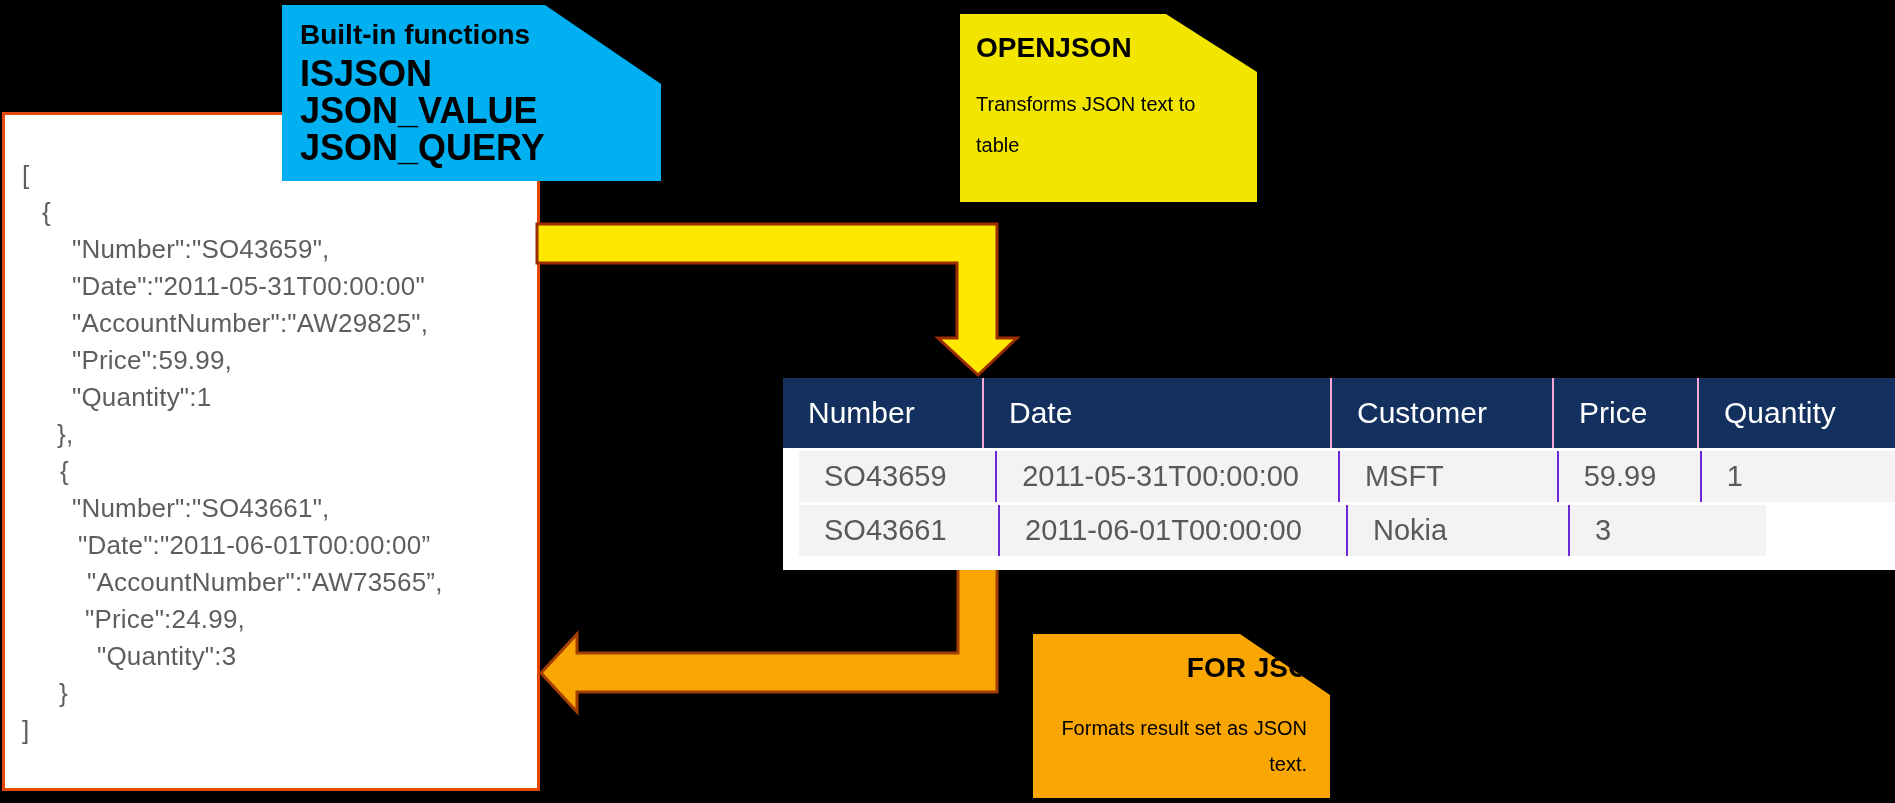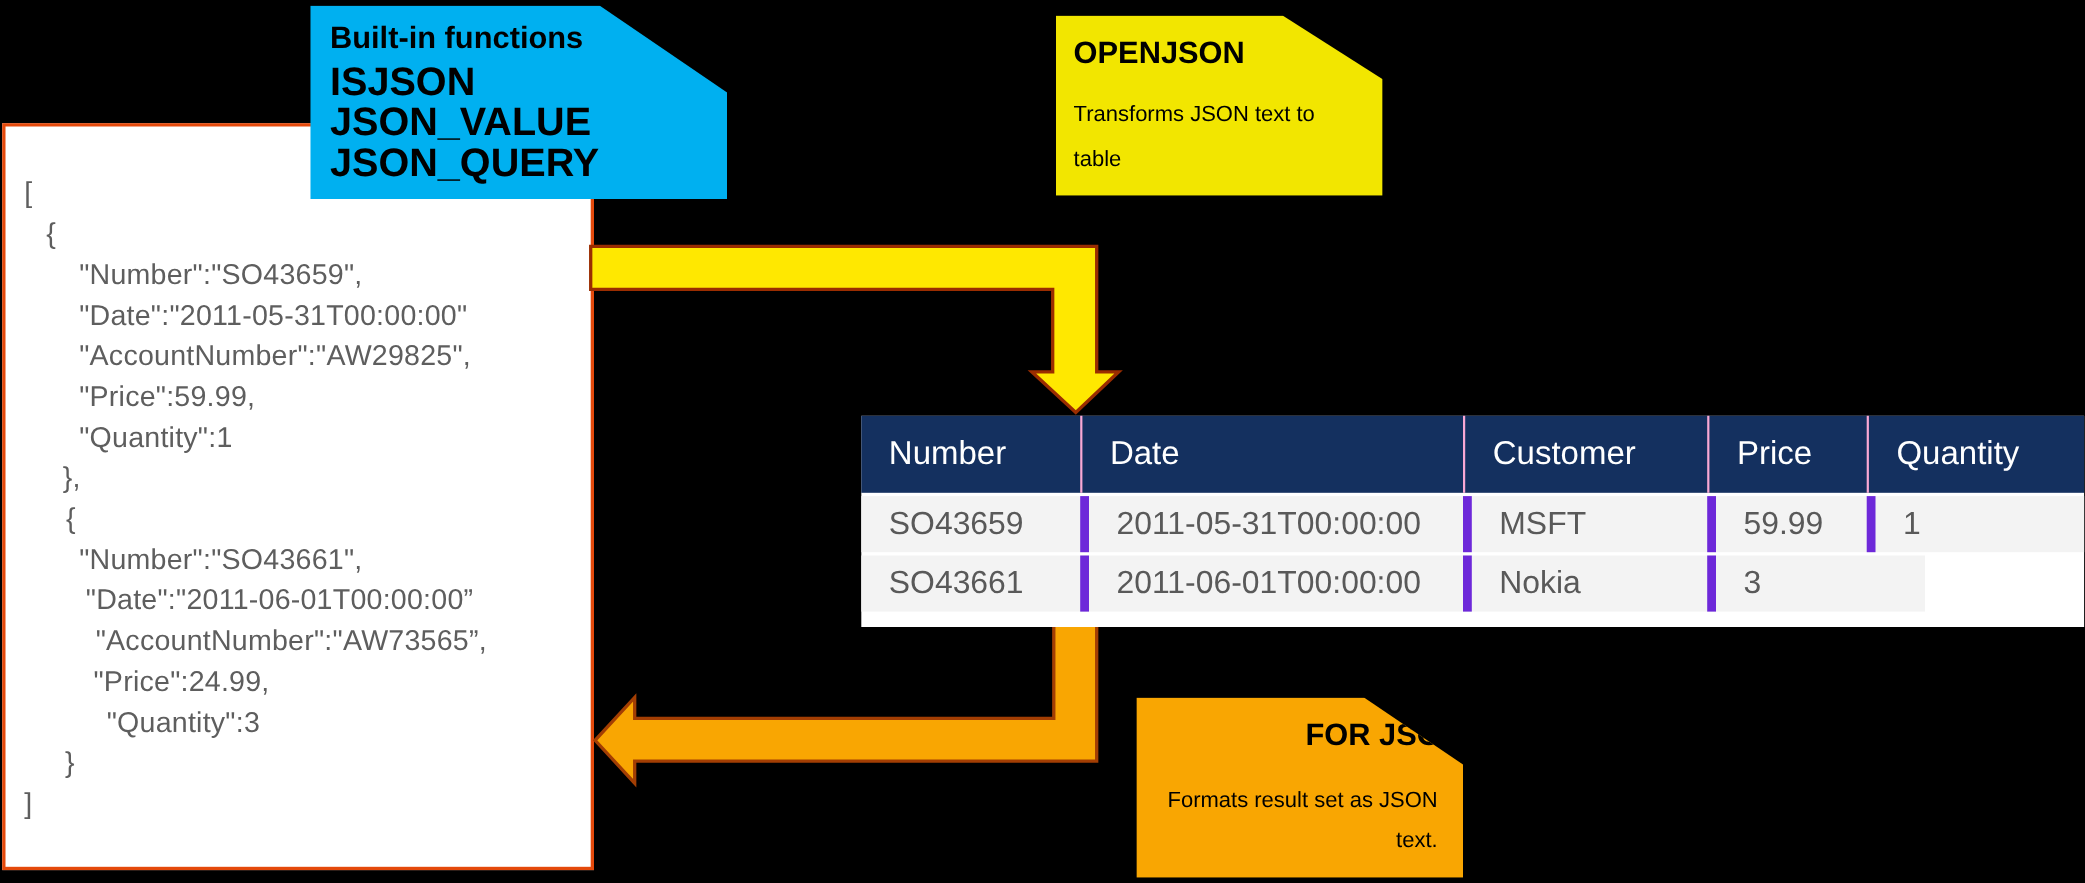--- a/index.html
+++ b/index.html
@@ -21,21 +21,21 @@
   .note{position:absolute;box-sizing:border-box;color:#000;z-index:4;}
   .note-title{font-weight:bold;font-size:28px;line-height:40px;}
   .note-line{font-size:36px;line-height:37px;font-weight:bold;}
   .note-body{font-size:20px;line-height:41px;}
   .note-blue{
     left:282px;top:5px;width:379px;height:176px;background:#00B0F0;
     clip-path:polygon(0 0,263px 0,100% 79px,100% 100%,0 100%);
     padding:10px 0 0 18px;
   }
   .note-yellow{
-    left:960px;top:14px;width:297px;height:164px;background:#F2E600;
+    left:960px;top:14px;width:297px;height:188px;background:#F2E600;
     clip-path:polygon(0 0,206px 0,100% 58px,100% 100%,0 100%);
     padding:14px 0 0 16px;
   }
   .note-yellow .note-title{margin-bottom:16px;}
   .note-yellow .note-body{width:258px;}
   .note-orange{
     left:1033px;top:634px;width:297px;height:164px;background:#F9A602;
     clip-path:polygon(0 0,207px 0,100% 61px,100% 100%,0 100%);
     padding:14px 0 0 16px;
     text-align:right;
@@ -50,26 +50,26 @@
   .result-table{
     position:absolute;left:783px;top:378px;width:1112px;height:192px;
     background:#ffffff;z-index:3;
   }
   .thead{display:flex;height:70px;background:#14305F;}
   .th{
     box-sizing:border-box;display:flex;align-items:center;
     padding-left:25px;color:#ffffff;font-size:30px;
   }
   .th + .th{border-left:2px solid #f9a8d4;}
-  .tr{display:flex;height:51px;margin-top:3px;}
+  .tr{display:flex;height:51px;margin-top:3px;padding-left:16px;}
   .td{
     box-sizing:border-box;display:flex;align-items:center;
     padding-left:25px;color:#595959;font-size:29px;background:#F3F3F3;
   }
-  .td + .td{border-left:8px solid #6d28d9;background:#F3F3F3;}
+  .td + .td{border-left:2px solid #6d28d9;background:#F3F3F3;}
 </style>
 </head>
 <body>
 
 <div id="stage">
 
   <div class="json-panel">
     <div id="json-lines">
         <div class="json-line" style="padding-left: 17px;">[</div>
         <div class="json-line" style="padding-left: 37px;">{</div>

